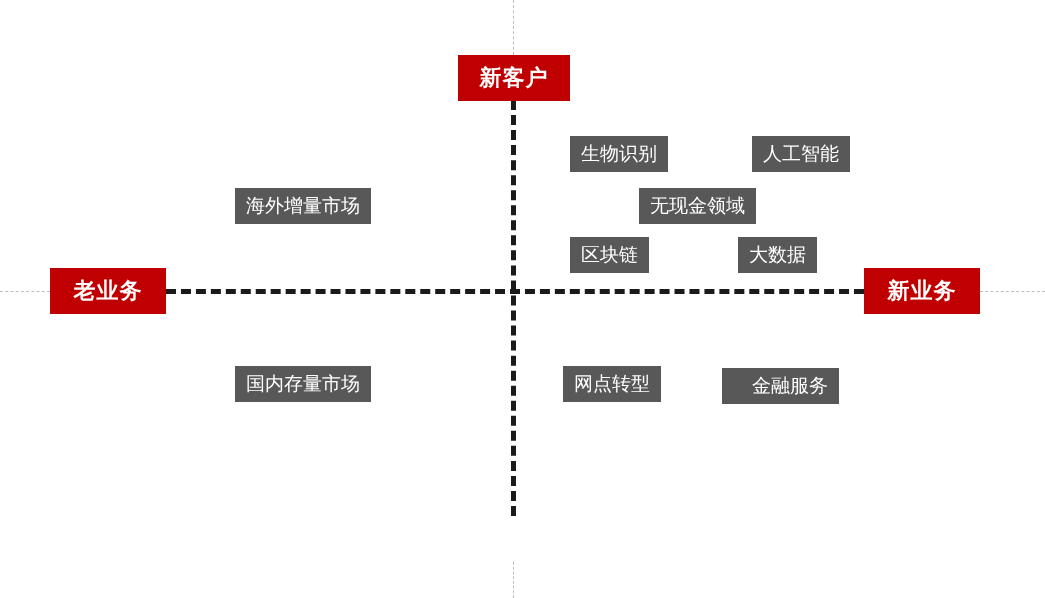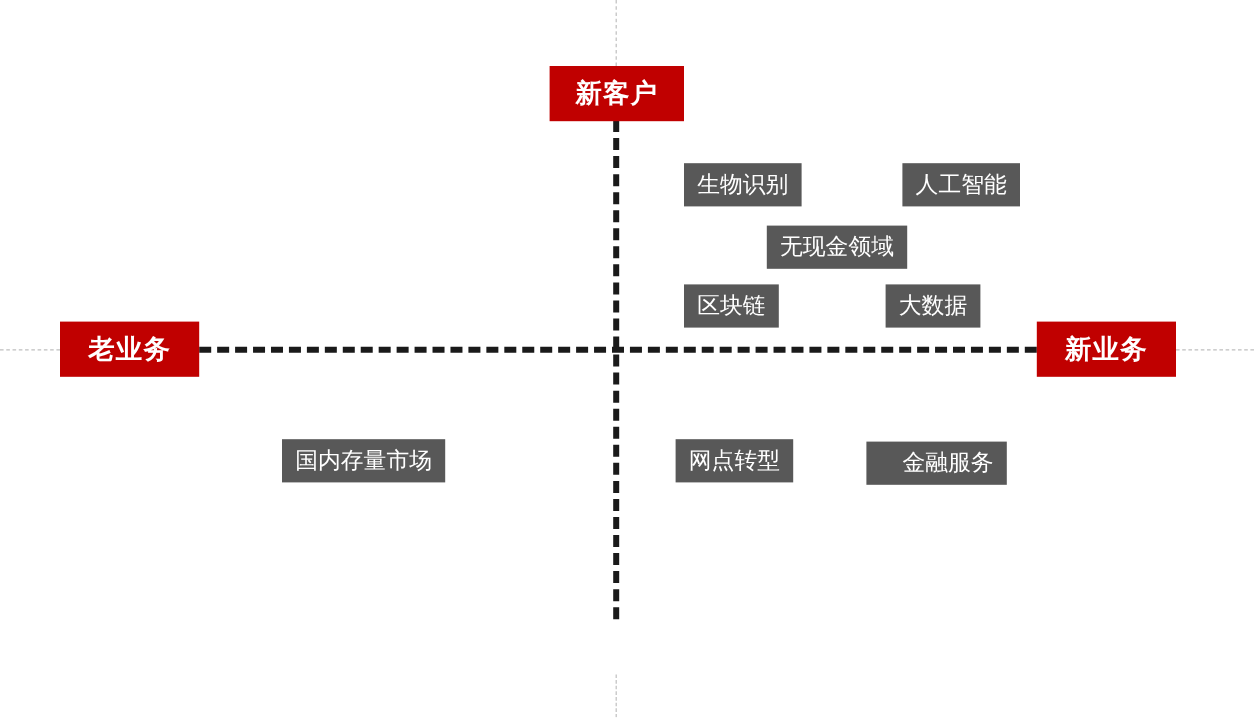--- a/index.html
+++ b/index.html
@@ -93,20 +93,21 @@
 
   <div class="axis-line axis-v-ext" style="left:513px; top:562px; height:36px;"></div>
 
   <div class="pole-box" style="left:458px; top:55px; width:112px; height:46px;">新客户</div>
 
 
   <div class="pole-box" style="left:864px; top:268px; width:116px; height:46px;">新业务</div>
 
   <div class="pole-box" style="left:50px; top:268px; width:116px; height:46px;">老业务</div>
 
+  <div class="item-label" style="left:235px; top:188px;">海外增量市场</div>
 
   <div class="item-label" style="left:570px; top:136px;">生物识别</div>
 
   <div class="item-label" style="left:736px; top:136px;margin-left:16px;">人工智能</div>
 
   <div class="item-label" style="left:639px; top:188px;">无现金领域</div>
 
   <div class="item-label" style="left:570px; top:237px;">区块链</div>
 
   <div class="item-label" style="left:738px; top:237px;">大数据</div>

